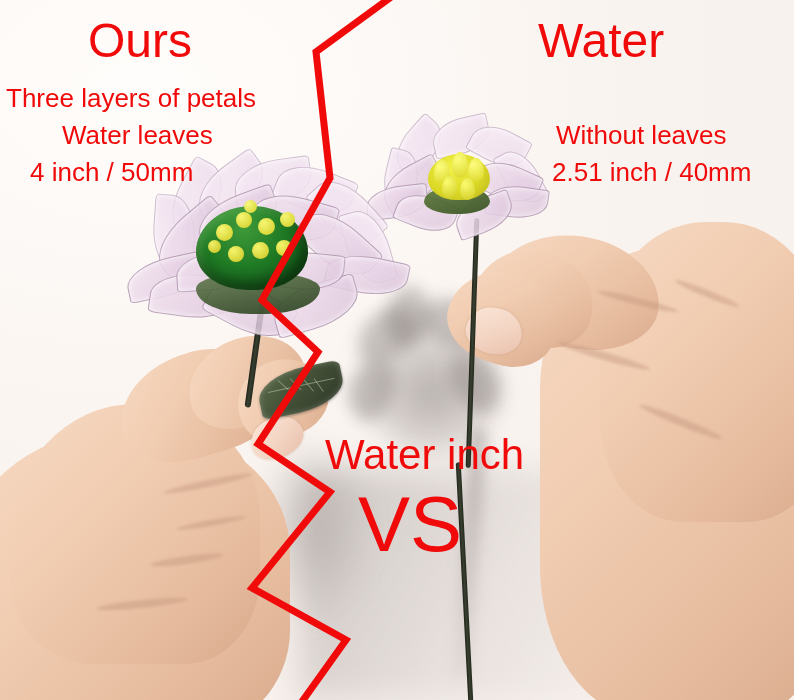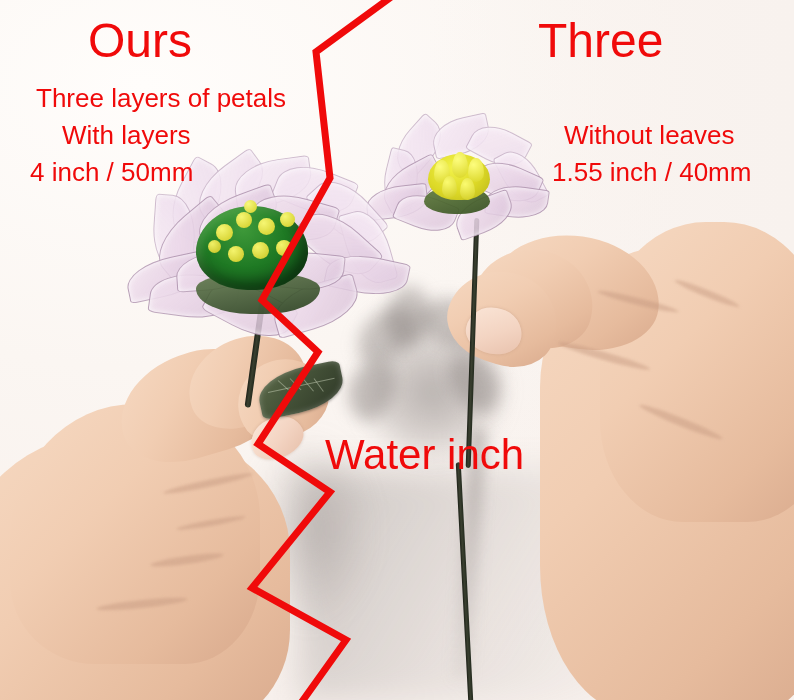--- a/index.html
+++ b/index.html
@@ -252,23 +252,24 @@
     <div class="bump" style="left:276px;top:240px;width:16px;height:16px;background:radial-gradient(circle at 34% 30%,#f4f46d,#c9c522);"></div>
     <div class="bump" style="left:244px;top:200px;width:13px;height:13px;background:radial-gradient(circle at 34% 30%,#f8f880,#d4d028);"></div>
     <div class="bump" style="left:208px;top:240px;width:13px;height:13px;background:radial-gradient(circle at 34% 30%,#f0f067,#c2be1e);"></div>
   </div>
 
   <svg id="zigzag" viewBox="0 0 794 700">
     <polyline points="398,-8 316,52 330,178 262,300 318,352 258,444 330,492 252,588 346,640 296,710" fill="none" stroke="#f00a0a" stroke-width="7" stroke-linejoin="miter" stroke-linecap="butt"></polyline>
   </svg>
 
   <div class="txt h-main" style="left:88px;top:17px;">Ours</div>
-  <div class="txt sub" style="left:36px;top:85px;">Three layers of petals</div>
-  <div class="txt sub" style="left:62px;top:122px;">With layers</div>
+  <div class="txt sub" style="left:6px;top:85px;">Three layers of petals</div>
+  <div class="txt sub" style="left:62px;top:122px;">Water leaves</div>
   <div class="txt sub" style="left:30px;top:159px;">4 inch / 50mm</div>
 
-  <div class="txt h-main" style="left:538px;top:17px;">Three</div>
-  <div class="txt sub" style="left:556px;top:122px;margin-left:8px;">Without leaves</div>
-  <div class="txt sub" style="left:552px;top:159px;">1.55 inch / 40mm</div>
+  <div class="txt h-main" style="left:538px;top:17px;">Water</div>
+  <div class="txt sub" style="left:556px;top:122px;">Without leaves</div>
+  <div class="txt sub" style="left:552px;top:159px;">2.51 inch / 40mm</div>
 
   <div class="txt lily" style="left:325px;top:434px;">Water inch</div>
+  <div class="txt vs" style="left:358px;top:485px;">VS</div>
 
 </div>
 
 </body></html>

